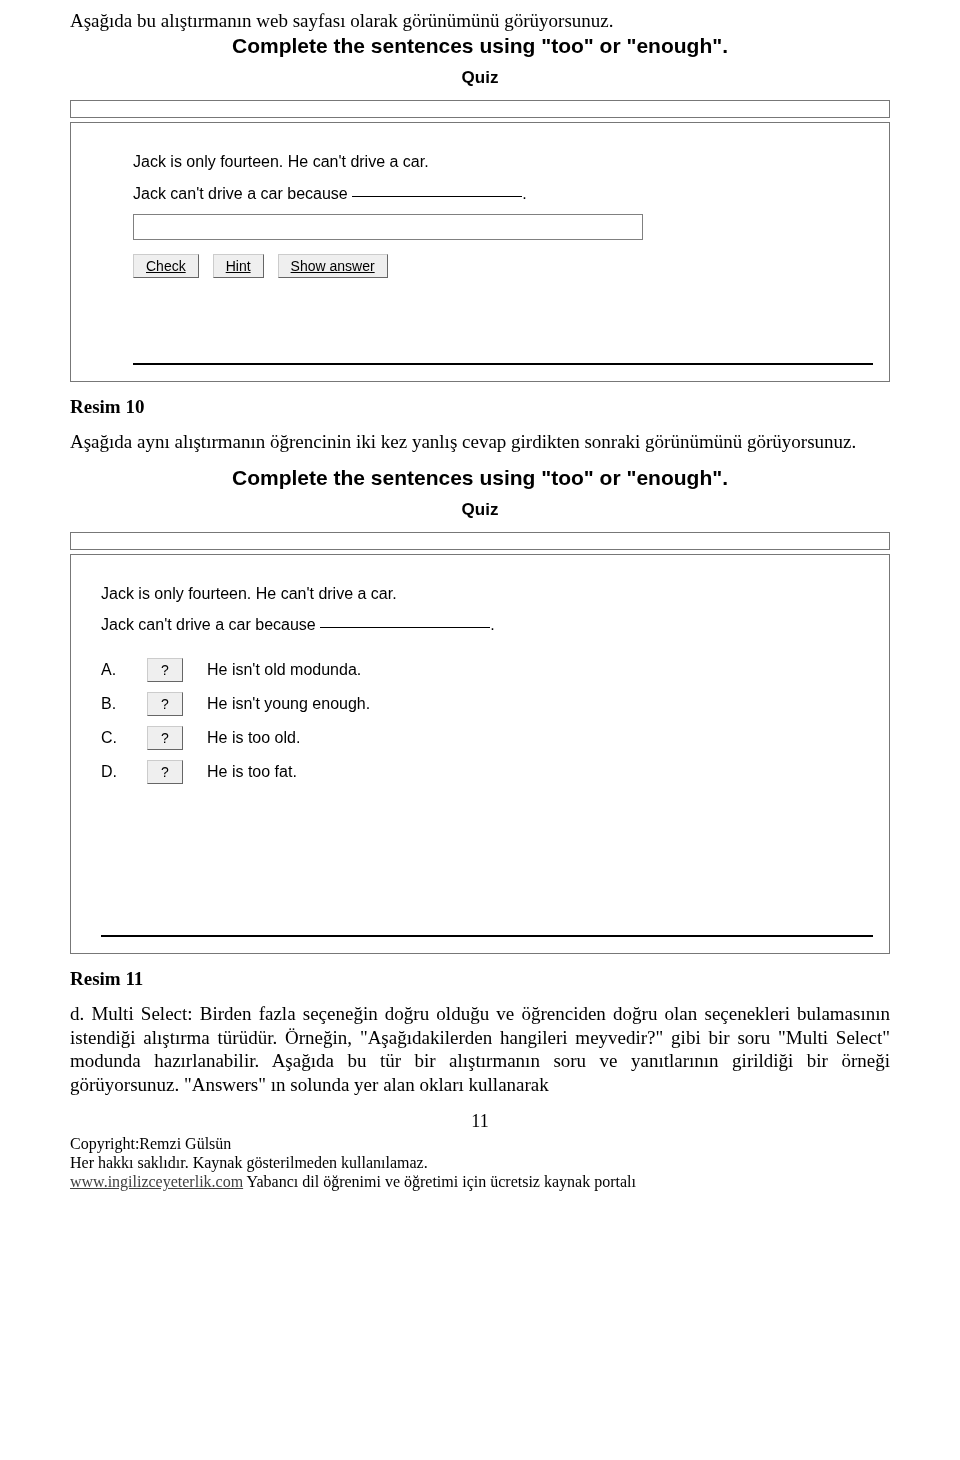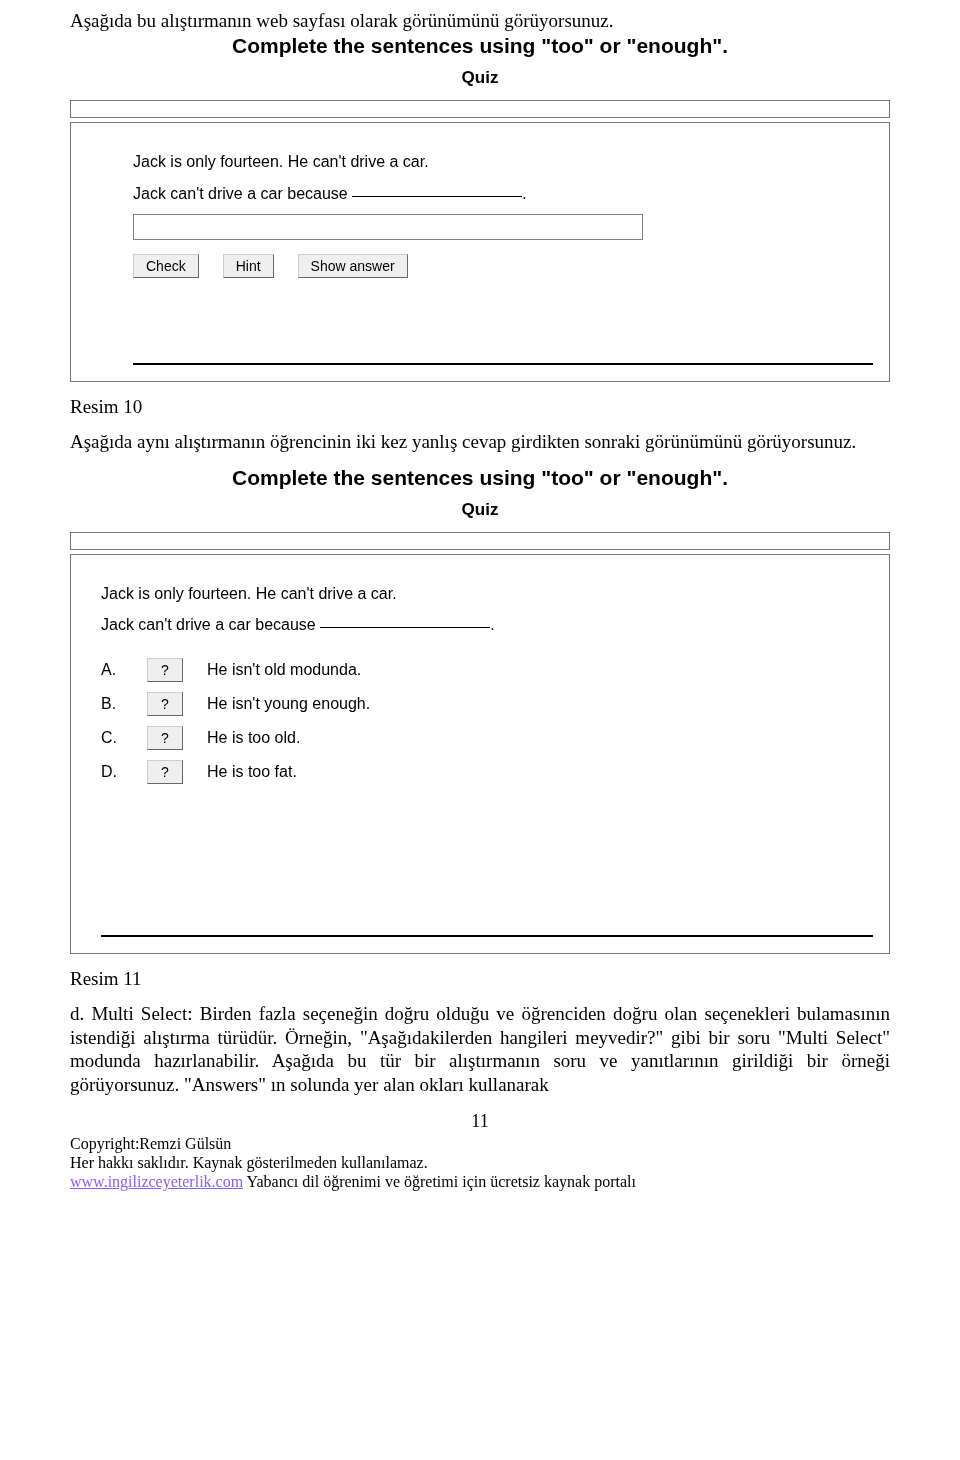--- a/index.html
+++ b/index.html
@@ -64,21 +64,21 @@
     width: 510px;
     height: 26px;
     border: 1px solid #808080;
     background: #fff;
     display: block;
     margin: 10px 0 12px 0;
     padding: 2px 4px;
     font-family: Arial, Helvetica, sans-serif;
     font-size: 14px;
   }
-  .btn-row { display: flex; gap: 18px; margin-top: 14px;}
+  .btn-row { display: flex; gap: 8px; margin-top: 14px; text-decoration: underline;}
   .btn {
     font-family: Arial, Helvetica, sans-serif;
     font-size: 14px;
     background: #efefef;
     border-top: 1px solid #ccc;
     border-left: 1px solid #ccc;
     border-right: 1px solid #666;
     border-bottom: 1px solid #666;
     padding: 3px 12px;
     margin-right: 6px;
@@ -87,21 +87,21 @@
   .box-bottom-rule {
     position: absolute;
     left: 62px;
     right: 16px;
     bottom: 16px;
     height: 0;
     border-bottom: 2px solid #000;
   }
   .caption {
     font-size: 19px;
-    font-weight: normal;
+    font-weight: bold;
     margin: 14px 0 12px 0;
   }
   .mid-text {
     font-size: 19px;
     line-height: 1.25;
     margin-bottom: 12px;
   }
   .options-table { border-collapse: separate; border-spacing: 0 10px; margin-top: 12px;}
   .options-table td { vertical-align: middle; font-family: Arial, Helvetica, sans-serif; font-size: 16px;}
   .opt-label { width: 46px; padding-right: 6px;}
@@ -135,21 +135,21 @@
   }
   .page-number {
     text-align: center;
     font-size: 18px;
     margin: 14px 0 2px 0;
   }
   .footer-line {
     font-size: 16px;
     line-height: 1.2;
   }
-  .link { color: #8b5cf6; text-decoration: underline; cursor: pointer;}
+  .link { color: #404040; text-decoration: underline; cursor: pointer;}
 </style>
 </head>
 <body>
 
 <div class="page">
 
   <div class="intro">Aşağıda bu alıştırmanın  web sayfası olarak görünümünü görüyorsunuz.</div>
 
   <div class="quiz-block">
     <div class="quiz-title">Complete the sentences using "too" or "enough".</div>

